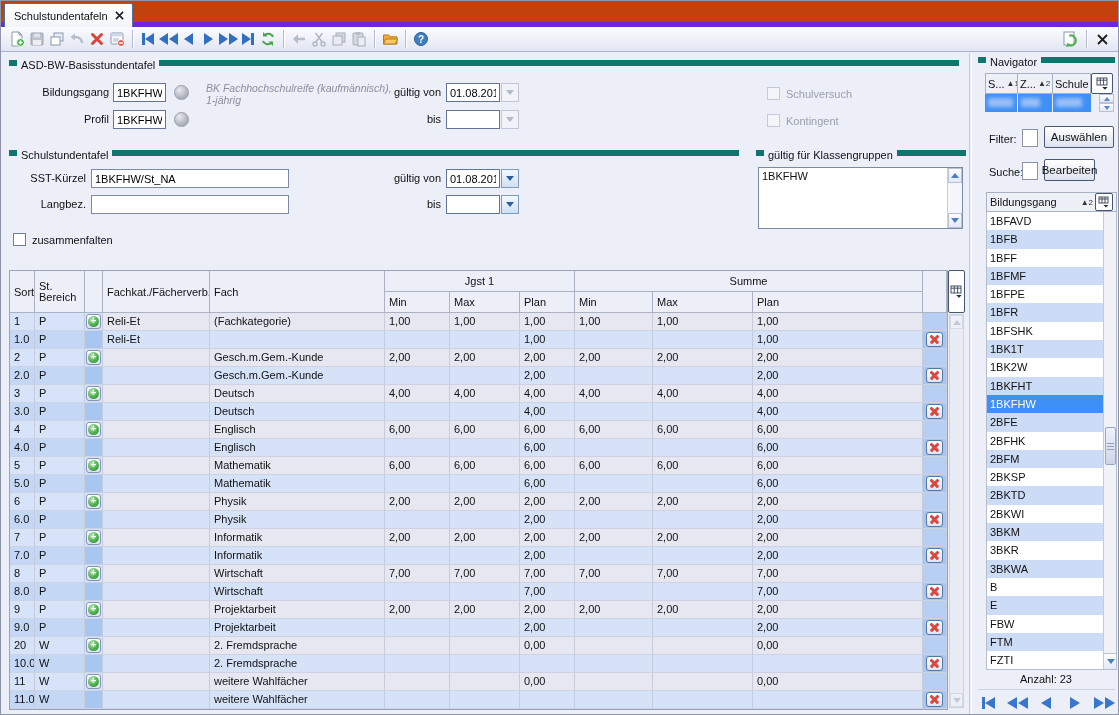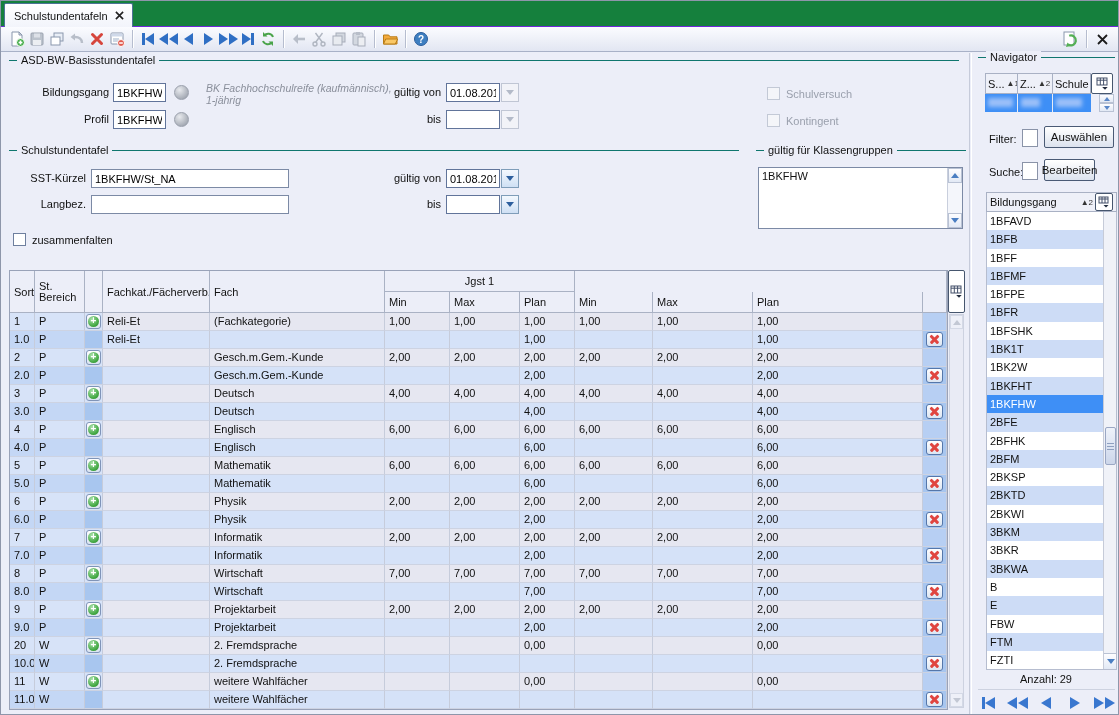--- a/index.html
+++ b/index.html
@@ -1,39 +1,39 @@
 <!DOCTYPE html>
 <html><head>
 <meta charset="utf-8">
 <style>
   *{box-sizing:border-box;margin:0;padding:0}
   html,body{width:1119px;height:715px;overflow:hidden}
   body{font-family:"Liberation Sans",sans-serif;font-size:11px;color:#111;background:#eceef8}
   .page{position:relative;width:1119px;height:715px;border:1px solid #8e96aa;background:#eceef8;overflow:hidden}
 
   
-  .tabbar{position:absolute;left:0;top:0;width:100%;height:26px;background:#15803d;border-bottom:1px solid #6d28d9}
+  .tabbar{position:absolute;left:0;top:0;width:100%;height:26px;background:#c2410c;border-bottom:5px solid #6d28d9}
   .tab{position:absolute;left:3px;top:2px;height:24px;padding:0 8px 0 9px;display:flex;align-items:center;gap:7px;
        background:linear-gradient(#ffffff,#f2f4fb);border:1px solid #4d7296;border-bottom:none;border-radius:2px 2px 0 0}
   .tabx{width:9px;height:9px}
 
   
   .toolbar{position:absolute;left:0;top:26px;width:100%;height:25px;display:flex;align-items:center;
            background:linear-gradient(#fbfcff,#e2e6f2);border-bottom:1px solid #a8b1c7;padding:0 6px}
   .tbi{width:20px;height:18px;display:inline-flex;align-items:center;justify-content:center;cursor:pointer}
   .tbsep{width:1px;height:18px;background:#b6bdcf;margin:0 5px;box-shadow:1px 0 0 #fff}
   .tbright{margin-left:auto;display:flex;align-items:center}
   .tri-l{width:0;height:0;border:6px solid transparent;border-left:none;border-right:9px solid #2f6fc4}
   .tri-r{width:0;height:0;border:6px solid transparent;border-right:none;border-left:9px solid #2f6fc4}
   .tbar{width:3px;height:12px;background:#2f6fc4}
   .dbl{display:inline-flex;gap:1px}
 
   
   .main{position:absolute;left:0;top:52px;width:969px;height:663px;background:#eceef8;border-right:1px solid #c6cbda}
-  .fs{position:absolute;border-top:1px solid #0f766e}
+  .fs{position:absolute;border-top:6px solid #0f766e}
   .fs>.leg{position:absolute;top:-7px;left:8px;background:#eceef8;padding:0 4px;white-space:nowrap}
   .lab{position:absolute;text-align:right;white-space:nowrap}
   .inp{position:absolute;height:19px;border:1px solid #61749a;background:#fff;font:11px "Liberation Sans",sans-serif;
        padding:0 3px;overflow:hidden;white-space:nowrap}
   .ball{position:absolute;width:15px;height:15px;border-radius:50%;
         background:radial-gradient(circle at 35% 30%,#e8eaee,#a9aeb8 70%,#8d93a0);border:1px solid #9aa0ac}
   .desc{position:absolute;width:186px;color:#8a8f9b;font-style:italic;font-size:10.5px;line-height:12px}
   .dd{position:absolute;width:18px;height:19px;border:1px solid #7f9db9;display:flex;align-items:center;justify-content:center;
       background:linear-gradient(#f3f8fe,#cfe0f4);cursor:pointer}
   .dd.dis{border-color:#c0c6d4;background:#f2f3f8;cursor:default}
@@ -349,20 +349,21 @@
           <div class="hc" style="grid-area:1/2/3/3">
               <span class="h2l">
                 <span>St.</span>
                 <span>Bereich</span>
               </span>
             </div>
           <div class="hc" style="grid-area:1/3/3/4"></div>
           <div class="hc" style="grid-area:1/5/3/6">Fach</div>
           <div class="hc" style="grid-area:1/4/3/5">Fachkat./Fächerverb.</div>
           <div class="hc hg" style="grid-area:1/6/2/9">Jgst 1</div>
+          <div class="hc hg" style="grid-area:1/9/2/12">Summe</div>
           <div class="hc" style="grid-area:1/12/3/13"></div>
           <div class="hc" style="grid-area:2/6/3/7">Min</div>
           <div class="hc" style="grid-area:2/7/3/8">Max</div>
           <div class="hc" style="grid-area:2/8/3/9">Plan</div>
           <div class="hc" style="grid-area:2/9/3/10">Min</div>
           <div class="hc" style="grid-area:2/10/3/11">Max</div>
           <div class="hc" style="grid-area:2/11/3/12">Plan</div>
         </div>
         <div id="trows">
             <div class="trow main-r">
@@ -889,21 +890,21 @@
           <span class="lthumb">
               <span class="gripl"></span>
             </span>
           <span class="ldown">
               <span class="dng"></span>
             </span>
         </div>
         </div>
     </div>
 
-    <div class="anz">Anzahl: 29</div>
+    <div class="anz">Anzahl: 23</div>
     <div class="sdiv"></div>
     <div class="navbtns">
       <span class="tbi">
           <span class="tbar"></span>
           <span class="tri-l"></span>
         </span>
       <span class="tbi">
           <span class="dbl">
             <span class="tri-l"></span>
             <span class="tri-l"></span>

